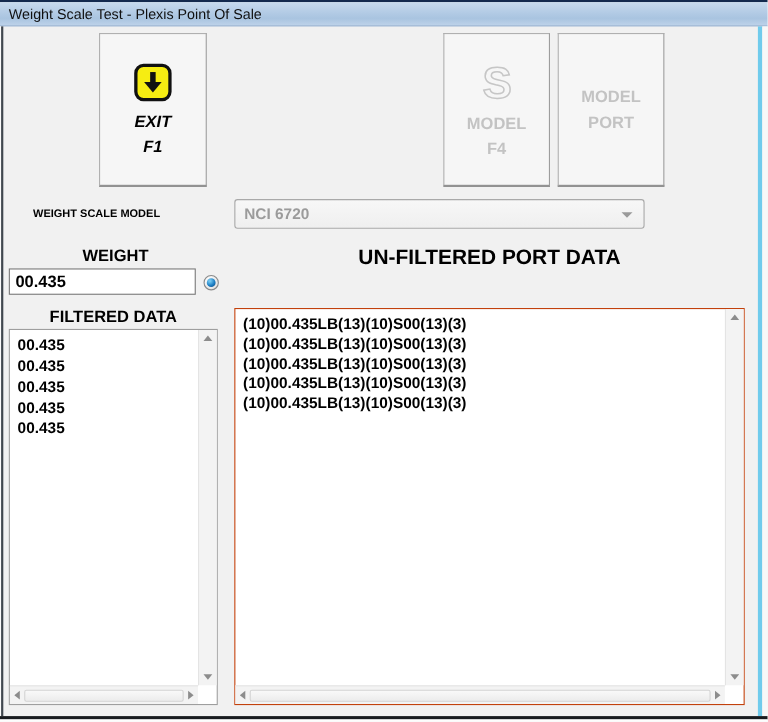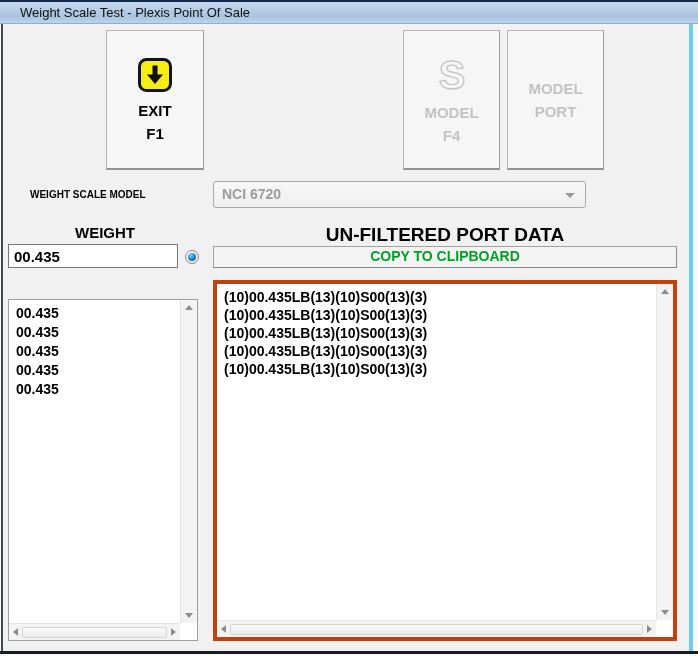--- a/index.html
+++ b/index.html
@@ -14,21 +14,21 @@
   }
 
   
   .frame-top    { position: absolute; left: 0; top: 0; width: 698px; height: 2px; background: #13294e; }
   .titlebar {
     position: absolute; left: 0; top: 2px; width: 698px; height: 22px;
     background: linear-gradient(180deg, #c7daee 0%, #b3cbe5 45%, #a9c4e0 70%, #bdd2e9 100%);
     border-bottom: 1px solid #8fadd0;
     display: flex; align-items: center;
   }
-  .titlebar .title-text { font-size: 13px; color: #101010; padding-left: 20px; }
+  .titlebar .title-text { font-size: 13px; color: #101010; padding-left: 8px; }
   .frame-left-white { position: absolute; left: 0; top: 24px; width: 1px; height: 627px; background: #fbfbfb; }
   .frame-left-dark  { position: absolute; left: 1px; top: 24px; width: 2px; height: 627px; background: #41484f; }
   .frame-right-cyan { position: absolute; left: 689px; top: 24px; width: 4px; height: 627px; background: #70cbec; }
   .frame-right-white{ position: absolute; left: 693px; top: 24px; width: 5px; height: 627px; background: #f8f8f8; }
   .frame-bottom-dark{ position: absolute; left: 0; top: 651px; width: 698px; height: 3px; background: #181b1f; }
   .frame-bottom-white{ position: absolute; left: 0; top: 654px; width: 698px; height: 2px; background: #fdfdfd; }
 
   
   .bigbtn {
     position: absolute; top: 30px; height: 140px;
@@ -44,21 +44,21 @@
   }
   .bigbtn.focused {
     border: 2px solid #6e6e6e;
     position: absolute;
   }
   .bigbtn.focused::after {
     content: ""; position: absolute; left: 4px; top: 4px; right: 4px; bottom: 4px;
     border: 1px dotted #222;
   }
   .bigbtn.disabled { color: #c3c3c3; }
-  .btn-exit  { left: 106px;  width: 98px; }
+  .btn-exit  { left: 90px;  width: 98px; font-style: italic; }
   .btn-stop  { left: 196px; width: 99px; height: 141px; }
   .btn-zero  { left: 301px; width: 97px; }
   .btn-save  { left: 403px; width: 97px; }
   .btn-setup { left: 507px; width: 97px; }
   .stop-key { text-decoration: underline; }
   .exit-icon { margin-bottom: 4px; }
   .save-icon { margin-bottom: 2px; }
 
   
   .model-label {
@@ -122,21 +122,21 @@
   }
   .filtered-box {
     position: absolute; left: 8px; top: 299px; width: 190px; height: 342px;
     background: #fff; border: 1px solid #9e9e9e;
   }
   .filtered-items { padding: 4px 0 0 7px; font-size: 14px; font-weight: bold; line-height: 19px; color: #000; }
 
   
   .port-box {
     position: absolute; left: 213px; top: 280px; width: 464px; height: 361px;
-    background: #fff; border: 4px solid #c2410c;
+    background: #fff; border: 1px solid #c2410c;
   }
   .port-lines { padding: 4px 0 0 7px; font-size: 14px; font-weight: bold; line-height: 18px; color: #000; }
 
   
   .vscroll {
     position: absolute; top: 0; right: 0; bottom: 17px; width: 17px;
     background: #f3f3f3; border-left: 1px solid #e4e4e4;
     display: flex; flex-direction: column; justify-content: space-between; align-items: center;
     padding: 5px 0;
   }
@@ -204,22 +204,22 @@
     <span class="combo-chevron"></span>
   </div>
 
   <div class="weight-label">WEIGHT</div>
   <input class="weight-input" readonly="" value="00.435" style="">
   <div class="weight-radio">
     <div class="dot"></div>
   </div>
 
   <div class="unfiltered-label">UN-FILTERED PORT DATA</div>
-  <div class="copy-btn">COPY TO CLIPBOARD</div>
-
+
+  <div class="filtered-label">FILTERED DATA</div>
   <div class="filtered-box">
     <div class="filtered-items">
       <div>00.435</div>
       <div>00.435</div>
       <div>00.435</div>
       <div>00.435</div>
       <div>00.435</div>
     </div>
     <div class="vscroll">
       <div class="arr arr-up"></div>

